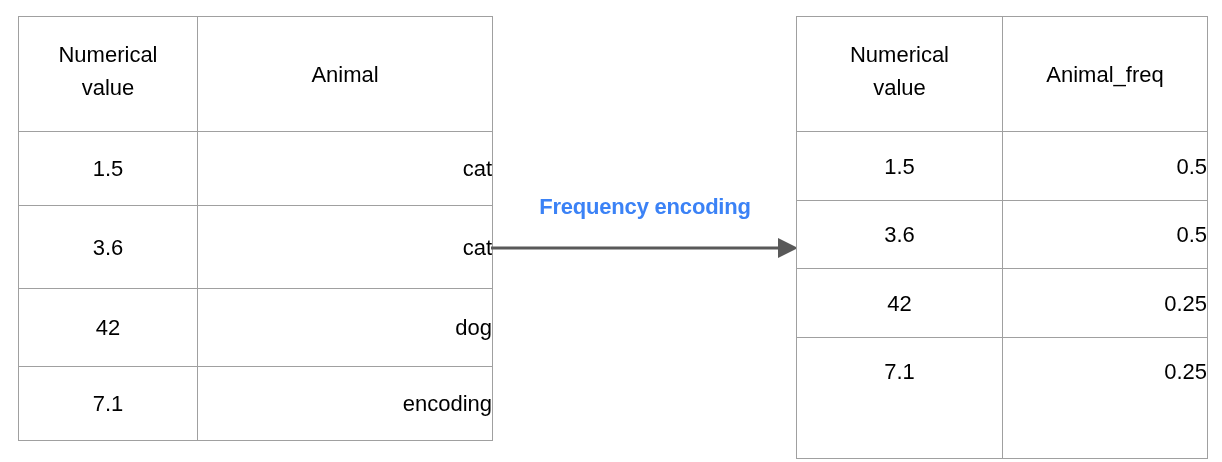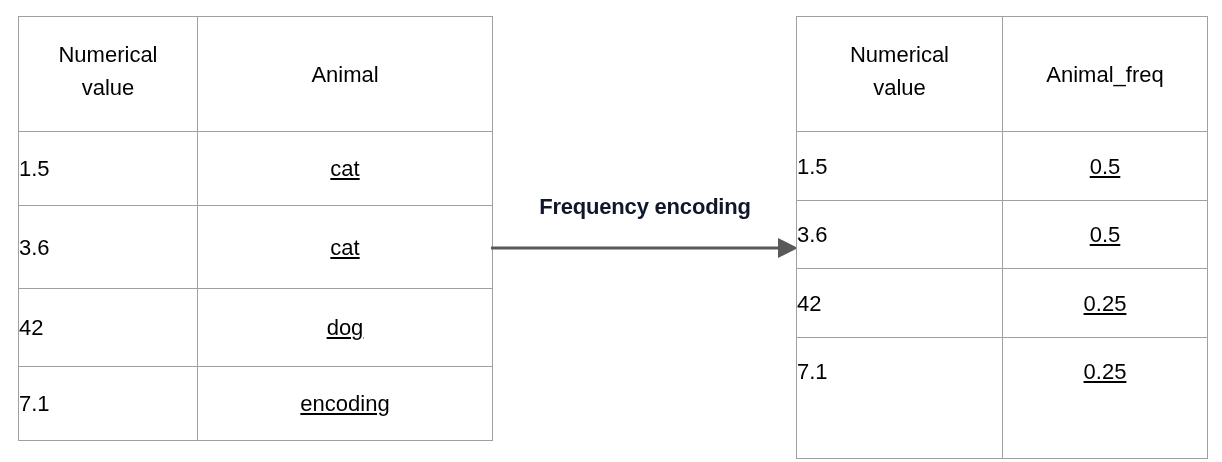--- a/index.html
+++ b/index.html
@@ -52,25 +52,25 @@
   
   #table-encoded {
     left: 796px;
     top: 16px;
     width: 411px;
   }
   #table-encoded .col-num { width: 206px; }
   #table-encoded .col-cat { width: 205px; }
 
   .cell-num {
+    text-align: center;
   }
   .cell-cat {
-    text-align: center;
+    text-align: right;
     padding-left: 15px;
-    text-decoration: underline;
   }
   .header-row td {
     height: 114px;
     text-align: center;
     padding-left: 0;
     vertical-align: middle;
   }
   .header-row .hdr-wrap {
     display: block;
     padding-bottom: 6px;
@@ -106,21 +106,21 @@
     height: 40px;
   }
   #transform-label {
     position: absolute;
     left: 490px;
     top: 194px;
     width: 310px;
     text-align: center;
     font-size: 22px;
     font-weight: bold;
-    color: #0f172a;
+    color: #3b82f6;
     white-space: nowrap;
     letter-spacing: -0.2px;
   }
 </style>
 </head>
 <body>
 
 <div class="diagram">
 
   <table class="tbl" id="table-source">

